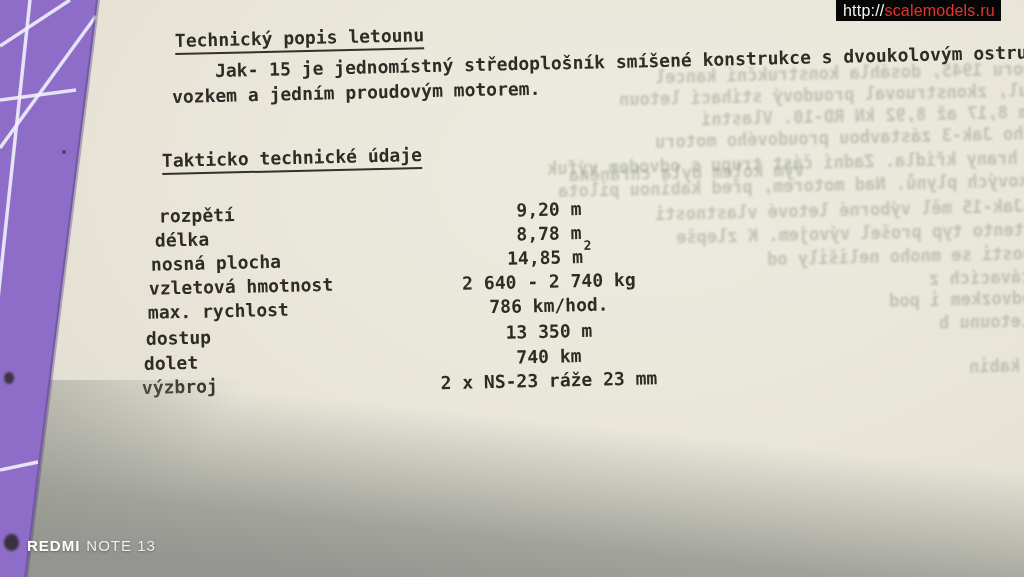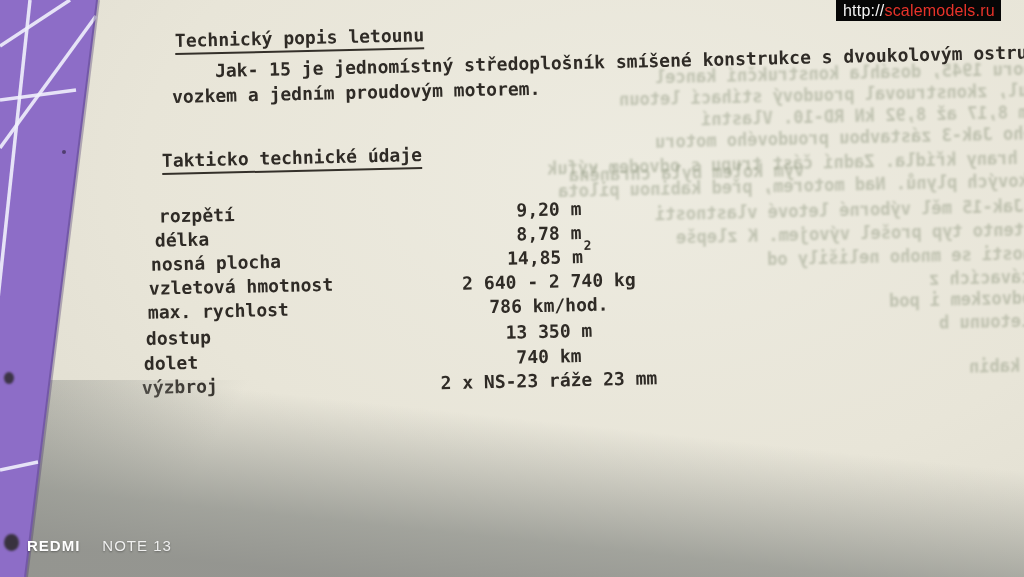--- a/index.html
+++ b/index.html
@@ -29,21 +29,21 @@
   .spec-row sup{font-size:13px;position:relative;top:-6px;left:1px;}
   
   .url-bar{position:absolute;left:836px;top:0;width:165px;height:21px;background:#060606;
            font-family:"Liberation Sans",sans-serif;font-size:16px;line-height:21px;
            padding-left:7px;box-sizing:border-box;letter-spacing:0.2px;}
   .url-bar .prefix{color:#f4f4f4;}
   .url-bar .site{color:#e8332a;}
   .cam-mark{position:absolute;left:27px;top:537px;font-family:"Liberation Sans",sans-serif;
             font-size:15px;letter-spacing:1px;color:#fff;text-shadow:0 1px 2px rgba(0,0,0,0.35);}
   .cam-mark .brand{font-weight:700;}
-  .cam-mark .model{font-weight:400;color:rgba(255,255,255,0.88);margin-left:22px;}
+  .cam-mark .model{font-weight:400;color:rgba(255,255,255,0.88);margin-left:6px;}
   
   .speck{position:absolute;border-radius:50%;}
 </style>
 </head>
 <body>
 
 <div class="scene">
 
   <div class="paper">
 

